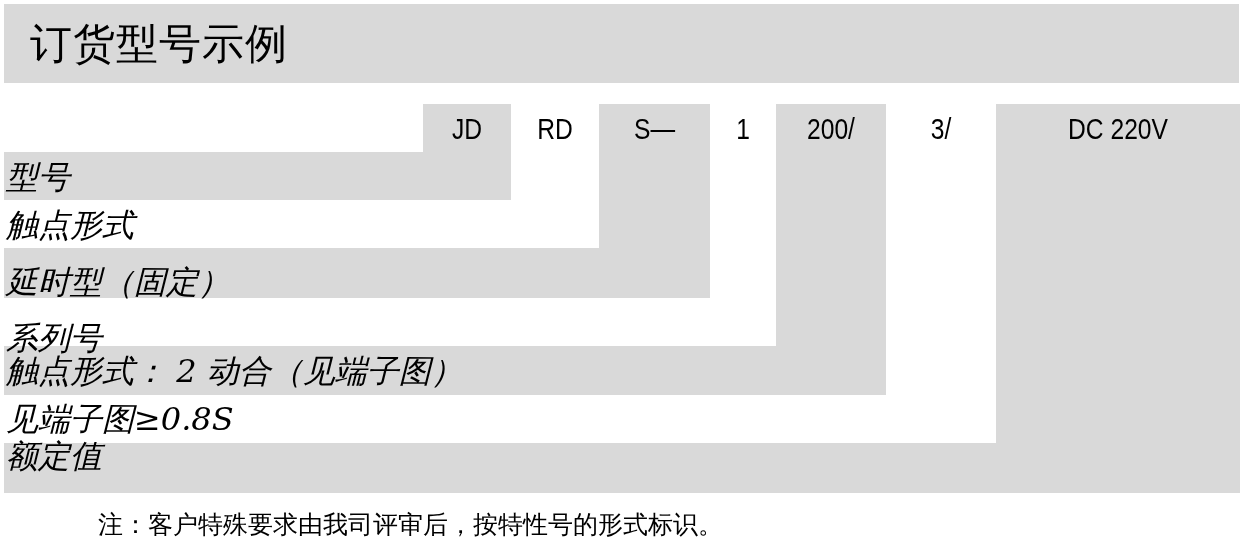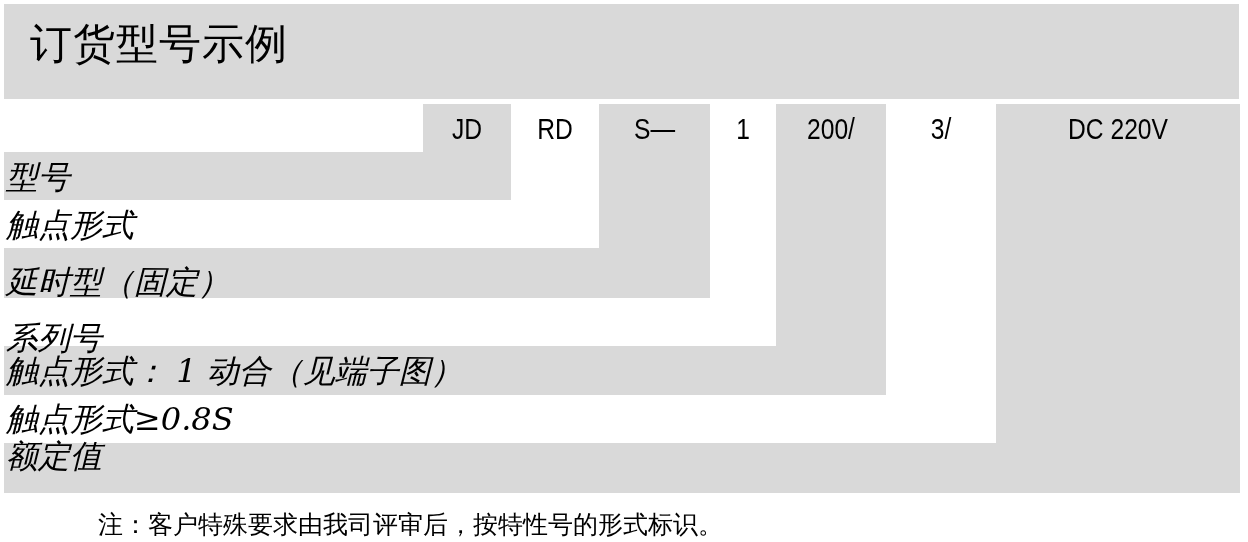--- a/index.html
+++ b/index.html
@@ -1,21 +1,21 @@
 <!DOCTYPE html>
 <html><head>
   <meta charset="utf-8">
   <style>
     html, body { margin: 0; padding: 0; background: #ffffff; }
     body { width: 1248px; height: 542px; position: relative; overflow: hidden;
            font-family: "DejaVu Serif", "Liberation Serif", serif; color: #000; }
     .gray { background: #d9d9d9; }
     .white { background: #ffffff; }
     .abs { position: absolute; box-sizing: border-box; }
-    #title-bar { left: 4px; top: 4px; width: 1235px; height: 95px; }
+    #title-bar { left: 4px; top: 4px; width: 1235px; height: 79px; }
     #title-text { position: absolute; left: 26px; top: 12px; font-size: 42px; line-height: 56px;
                   font-family: "DejaVu Sans", "Liberation Sans", sans-serif; letter-spacing: 1px; }
     .col-label { position: absolute; top: 104px; height: 48px; line-height: 50px; text-align: center;
                  font-family: "Liberation Sans", "DejaVu Sans", sans-serif; font-size: 30px;
                  transform: scaleX(0.82); transform-origin: center; white-space: pre; }
     .row-label { position: absolute; left: 6px; font-size: 32px; line-height: 48px; white-space: pre;
                  font-family: "DejaVu Serif", "Liberation Serif", serif; font-style: italic; }
     #footnote { left: 98px; top: 512px; font-size: 25px; line-height: 26px; white-space: pre;
                 font-family: "DejaVu Serif", "Liberation Serif", serif; }
   </style>
@@ -53,17 +53,17 @@
 <div class="col-label" style="left:599px; width:111px;">S—</div>
 <div class="col-label" style="left:710px; width:66px;">1</div>
 <div class="col-label" style="left:776px; width:110px;">200/</div>
 <div class="col-label" style="left:886px; width:110px;">3/</div>
 <div class="col-label" style="left:996px; width:244px;">DC 220V</div>
 
 <div class="row-label" style="top:153px;">型号</div>
 <div class="row-label" style="top:201px;">触点形式</div>
 <div class="row-label" style="top:258px;">延时型（固定）</div>
 <div class="row-label" style="top:314px;">系列号</div>
-<div class="row-label" style="top:347px;">触点形式： 1 动合（见端子图）</div>
-<div class="row-label" style="top:395px;">触点形式≥0.8S</div>
+<div class="row-label" style="top:347px;">触点形式： 2 动合（见端子图）</div>
+<div class="row-label" style="top:395px;">见端子图≥0.8S</div>
 <div class="row-label" style="top:432px;">额定值</div>
 
 <div id="footnote" class="abs">注：客户特殊要求由我司评审后，按特性号的形式标识。</div>
 
 </body></html>

